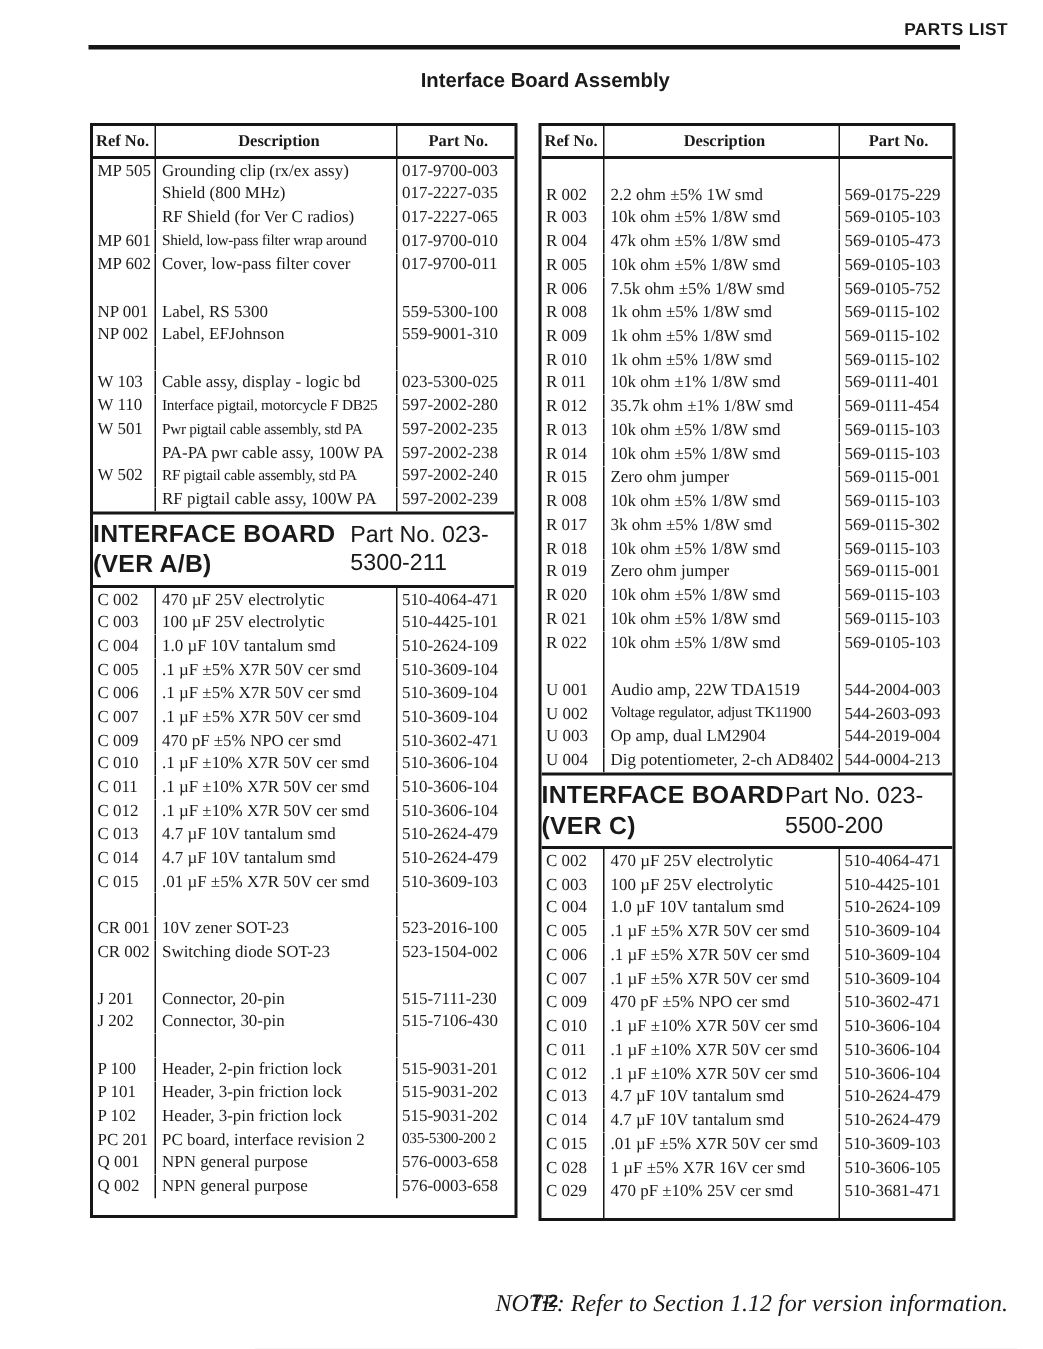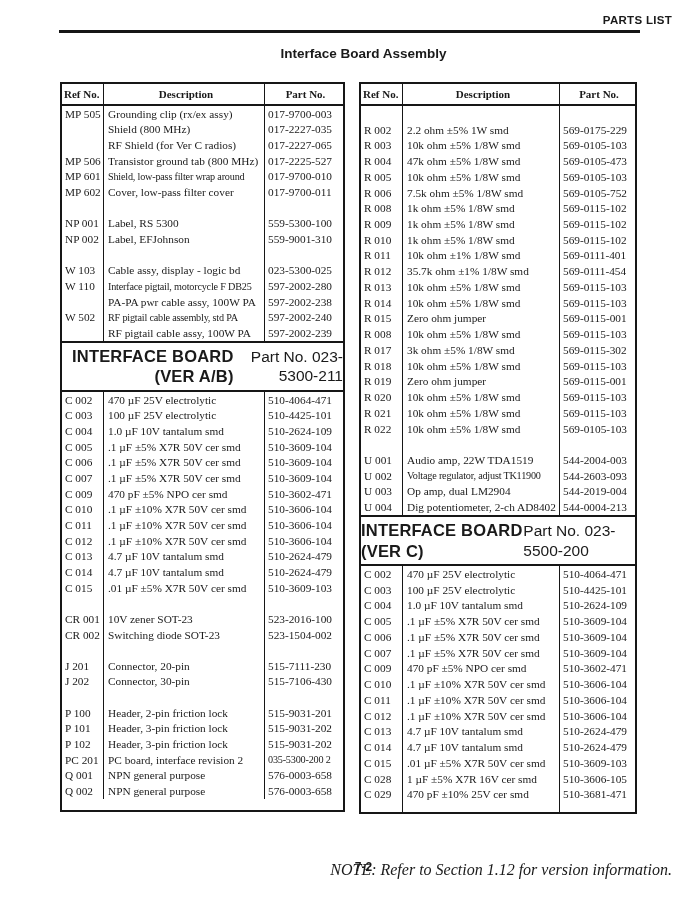--- a/index.html
+++ b/index.html
@@ -89,42 +89,37 @@
   <div class="hdr-label">PARTS LIST</div>
   <div class="hdr-rule"></div>
   <div class="page-title">Interface Board Assembly</div>
 
   <div class="ptable t-left">
     <div class="thead">
         <div class="cell th c-ref">Ref No.</div>
         <div class="cell th c-desc">Description</div>
         <div class="cell th c-part">Part No.</div>
       </div>
-    <div class="tbody" style="flex:1;display:flex;flex-direction:column;text-align:right;">
+    <div class="tbody" style="flex:1;display:flex;flex-direction:column;">
         <div class="row">
           <div class="cell c-ref">MP 505</div>
           <div class="cell c-desc">Grounding clip (rx/ex assy)</div>
           <div class="cell c-part">017-9700-003</div>
         </div>
         <div class="row">
           <div class="cell c-ref"></div>
           <div class="cell c-desc">Shield (800 MHz)</div>
           <div class="cell c-part">017-2227-035</div>
         </div>
         <div class="row">
           <div class="cell c-ref"></div>
           <div class="cell c-desc">RF Shield (for Ver C radios)</div>
           <div class="cell c-part">017-2227-065</div>
         </div>
         <div class="row">
-          <div class="cell c-ref">MP 506</div>
-          <div class="cell c-desc">Transistor ground tab (800 MHz)</div>
-          <div class="cell c-part">017-2225-527</div>
-        </div>
-        <div class="row">
           <div class="cell c-ref">MP 601</div>
           <div class="cell c-desc tight">Shield, low-pass filter wrap around</div>
           <div class="cell c-part">017-9700-010</div>
         </div>
         <div class="row">
           <div class="cell c-ref">MP 602</div>
           <div class="cell c-desc">Cover, low-pass filter cover</div>
           <div class="cell c-part">017-9700-011</div>
         </div>
         <div class="row">
@@ -149,20 +144,25 @@
         </div>
         <div class="row">
           <div class="cell c-ref">W 103</div>
           <div class="cell c-desc">Cable assy, display - logic bd</div>
           <div class="cell c-part">023-5300-025</div>
         </div>
         <div class="row">
           <div class="cell c-ref">W 110</div>
           <div class="cell c-desc tight">Interface pigtail, motorcycle F DB25</div>
           <div class="cell c-part">597-2002-280</div>
+        </div>
+        <div class="row">
+          <div class="cell c-ref">W 501</div>
+          <div class="cell c-desc tight">Pwr pigtail cable assembly, std PA</div>
+          <div class="cell c-part">597-2002-235</div>
         </div>
         <div class="row">
           <div class="cell c-ref"></div>
           <div class="cell c-desc">PA-PA pwr cable assy, 100W PA</div>
           <div class="cell c-part">597-2002-238</div>
         </div>
         <div class="row">
           <div class="cell c-ref">W 502</div>
           <div class="cell c-desc tight">RF pigtail cable assembly, std PA</div>
           <div class="cell c-part">597-2002-240</div>

